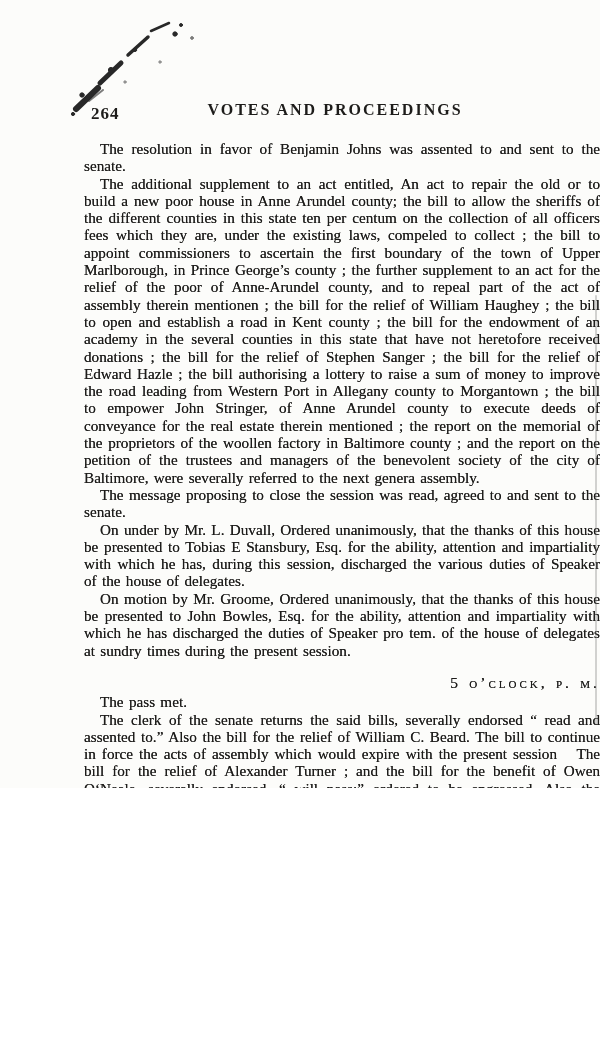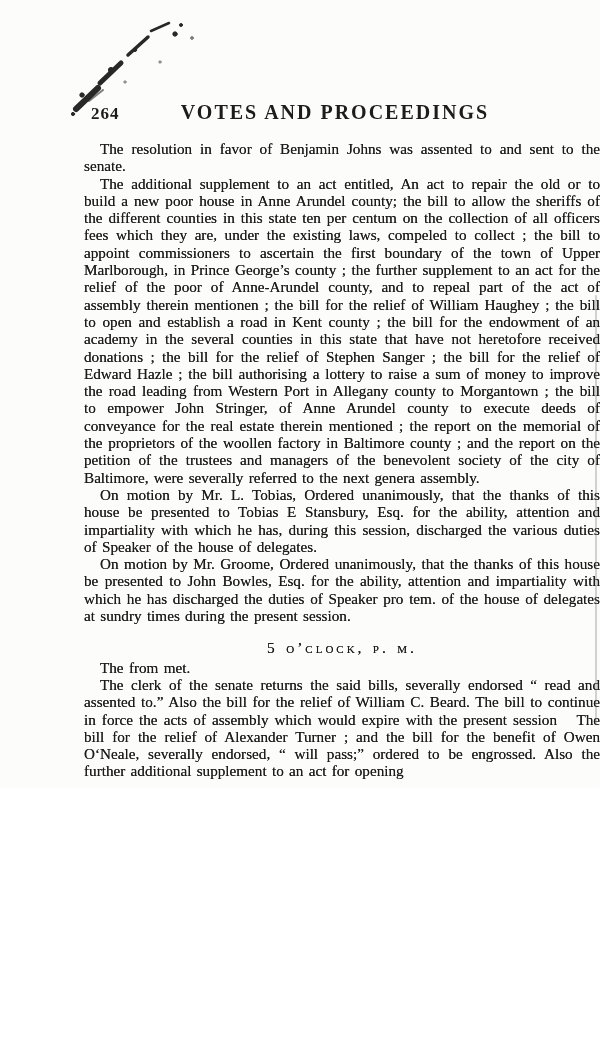--- a/index.html
+++ b/index.html
@@ -8,34 +8,34 @@
     background:#fcfcfa; overflow:hidden;
     font-family:"Liberation Serif","DejaVu Serif",serif;
     color:#1d1c1a;
   }
   .page-number {
     position:absolute; left:91px; top:104px;
     font-size:17px; font-weight:700; letter-spacing:1px;
   }
   .page-title {
     position:absolute; left:70px; right:0; top:101px;
-    text-align:center; font-size:20px; font-weight:700; letter-spacing:2px;
+    text-align:center; font-size:16px; font-weight:700; letter-spacing:2px;
     white-space:nowrap;
   }
   .content {
     position:absolute; left:76px; top:140px; width:516px;
     text-align:justify; font-size:15.2px; line-height:17.3px;
     word-spacing:1.5px;
     text-shadow:0 0 0.5px rgba(25,25,25,0.85);
     margin-left:8px;
   }
   .content p { margin:0; text-indent:16px; }
   .italic-run { }
   .section-heading {
-    text-align:center; font-variant:small-caps; letter-spacing:3px;
+    text-align:right; font-variant:small-caps; letter-spacing:3px;
     margin:15px 0 2px 0; font-size:15.5px;
   }
   .smudge-top { position:absolute; left:40px; top:4px; filter:blur(0.4px); }
   .smudge-bottom { position:absolute; left:0px; top:940px; filter:blur(0.8px); }
   .right-edge {
     position:absolute; right:3px; top:295px; width:2px; height:430px;
     background:rgba(110,110,110,0.30); border-radius:1px;
   }
   .right-edge2 {
     position:absolute; right:4px; top:800px; width:1.5px; height:150px;
@@ -67,24 +67,25 @@
   </svg>
 
   <div>
     <span class="page-number">264</span>
     <div class="page-title">VOTES AND PROCEEDINGS</div>
   </div>
 
   <div class="content">
     <p>The resolution in favor of Benjamin Johns was assented to and sent to the senate.</p>
     <p>The additional supplement to an act entitled, An act to repair the old or to build a new poor house in Anne Arundel county; the bill to allow the sheriffs of the different counties in this state ten per centum on the collection of all officers fees which they are, under the existing laws, compeled to collect ; the bill to appoint commissioners to ascertain the first boundary of the town of Upper Marlborough, in Prince George’s county ; the further supplement to an act for the relief of the poor of Anne-Arundel county, and to repeal part of the act of assembly therein mentionen ; the bill for the relief of William Haughey ; the bill to open and establish a road in Kent county ; the bill for the endowment of an academy in the several counties in this state that have not heretofore received donations ; the bill for the relief of Stephen Sanger ; the bill for the relief of Edward Hazle ; the bill authorising a lottery to raise a sum of money to improve the road leading from Western Port in Allegany county to Morgantown ; the bill to empower John Stringer, of Anne Arundel county to execute deeds of conveyance for the real estate therein mentioned ; the report on the memorial of the proprietors of the woollen factory in Baltimore county ; and the report on the petition of the trustees and managers of the benevolent society of the city of Baltimore, were severally referred to the next genera assembly.</p>
-    <p><span>On motion by Mr. L. Tobias, </span><span class="italic-run">Ordered unanimously,</span><span> that the thanks of this house be presented to Tobias E Stansbury, Esq. for the ability, attention and impartiality with which he has, during this session, discharged the various duties of Speaker of the house of delegates.</span></p>
+    <p>The message proposing to close the session was read, agreed to and sent to the senate.</p>
+    <p><span>On under by Mr. L. Duvall, </span><span class="italic-run">Ordered unanimously,</span><span> that the thanks of this house be presented to Tobias E Stansbury, Esq. for the ability, attention and impartiality with which he has, during this session, discharged the various duties of Speaker of the house of delegates.</span></p>
     <p><span>On motion by Mr. Groome, </span><span class="italic-run">Ordered unanimously,</span><span> that the thanks of this house be presented to John Bowles, Esq. for the ability, attention and impartiality with which he has discharged the duties of Speaker pro tem. of the house of delegates at sundry times during the present session.</span></p>
     <div class="section-heading">5 o’clock, p. m.</div>
-    <p>The from met.</p>
+    <p>The pass met.</p>
     <p>The clerk of the senate returns the said bills, severally endorsed “ read and assented to.”  Also the bill for the relief of William C. Beard.  The bill to continue in force the acts of assembly which would expire with the present session   The bill for the relief of Alexander Turner ; and the bill for the benefit of Owen O‘Neale, severally endorsed, “ will pass;” ordered to be engrossed.  Also the further additional supplement to an act for opening</p>
   </div>
 
   <svg class="smudge-bottom" width="340" height="97" viewBox="0 0 340 97" xmlns="http://www.w3.org/2000/svg">
     <g fill="#2c2c2c">
       <ellipse cx="45" cy="44" rx="6" ry="4" opacity="0.30"></ellipse>
       <ellipse cx="60" cy="54" rx="3" ry="2" opacity="0.35"></ellipse>
       <ellipse cx="95" cy="54" rx="8" ry="6" opacity="0.25"></ellipse>
       <ellipse cx="110" cy="66" rx="5" ry="4" opacity="0.30"></ellipse>
       <ellipse cx="116" cy="88" rx="7" ry="5" opacity="0.30"></ellipse>

